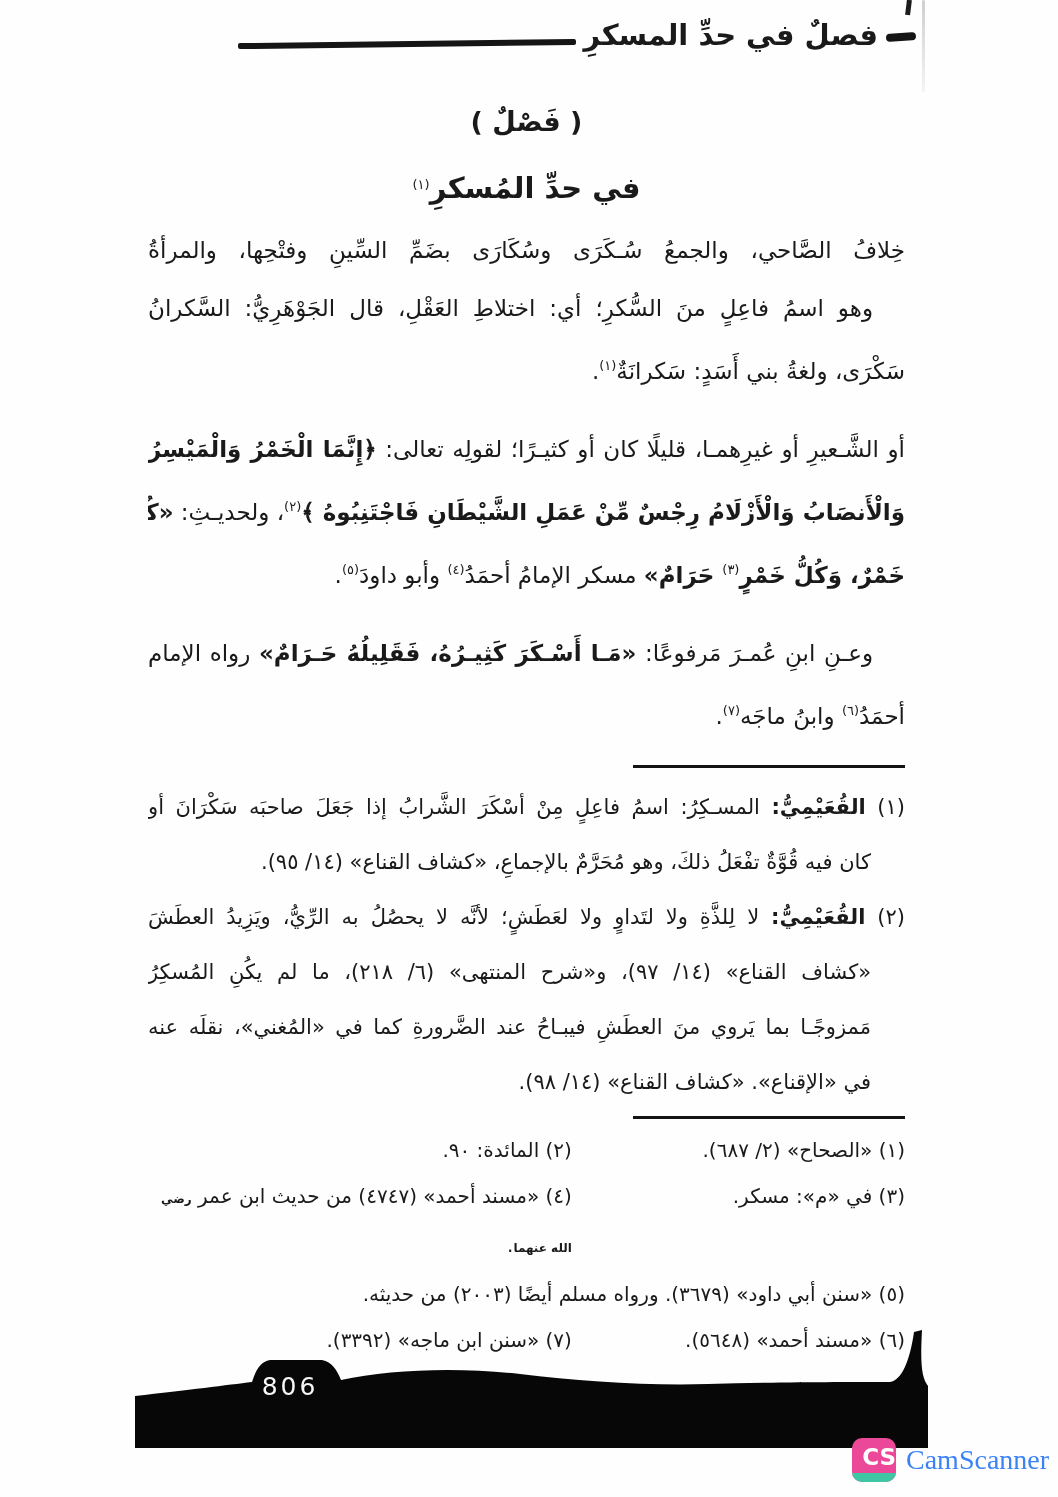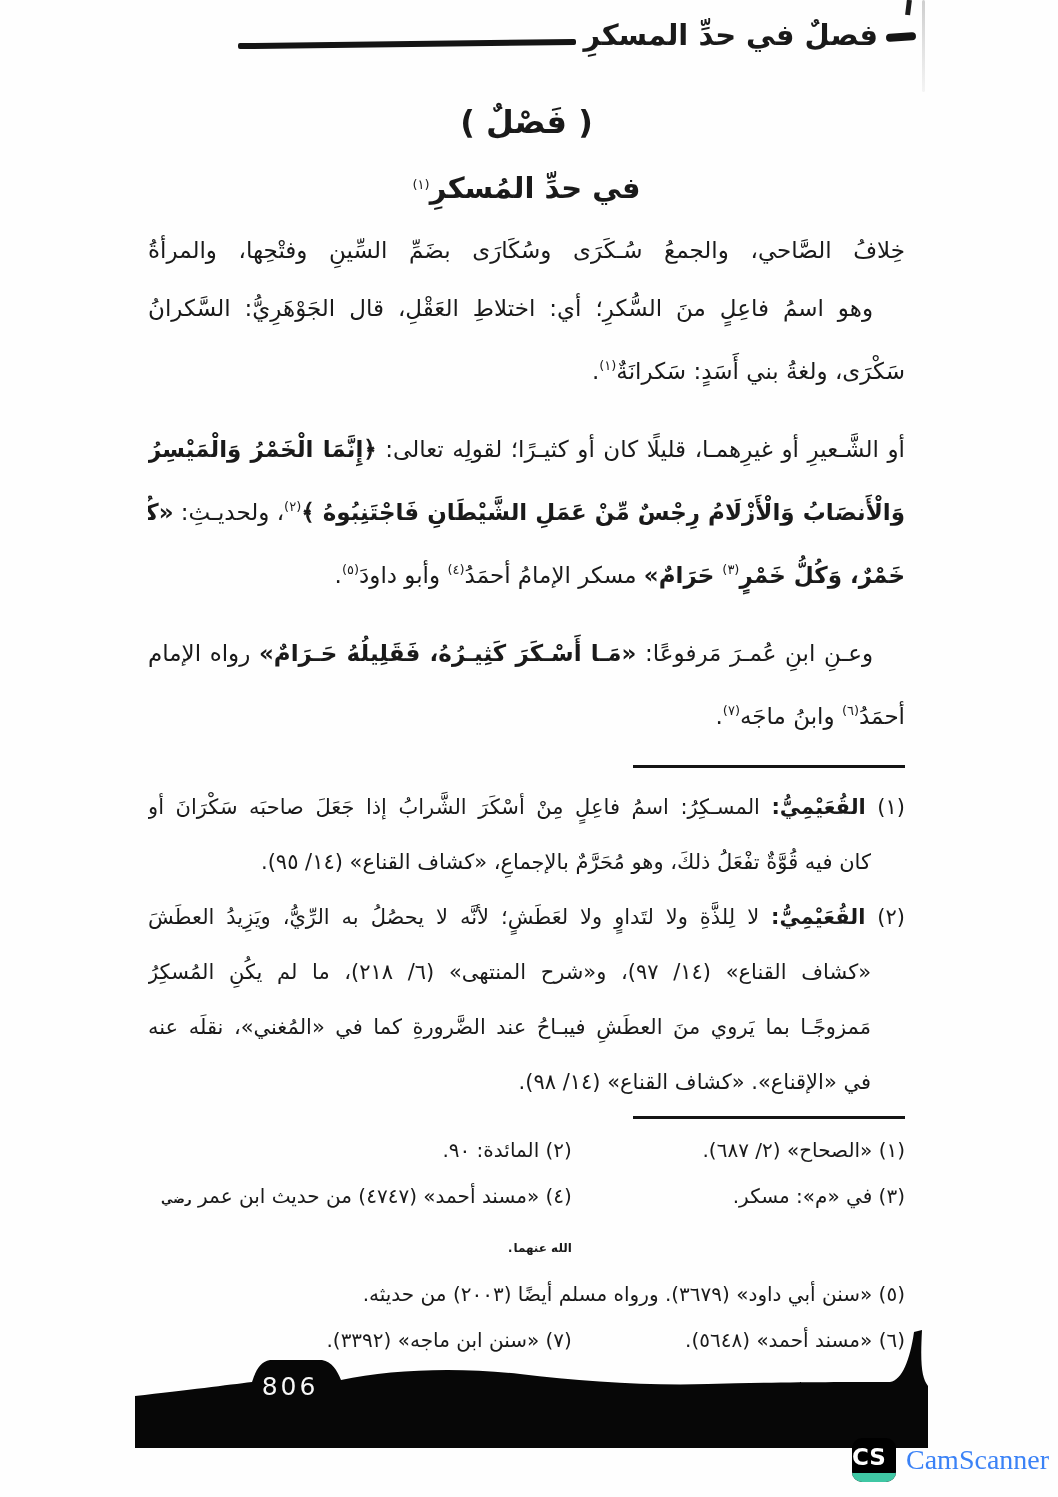--- a/index.html
+++ b/index.html
@@ -10,21 +10,21 @@
        display:flex;direction:rtl;align-items:center;gap:8px;}
   .hdr-dash{width:30px;height:8px;background:#151515;border-radius:4px;flex:0 0 auto;transform:rotate(-4deg);}
   .hdr-title{font-size:29px;font-weight:bold;white-space:nowrap;flex:0 0 auto;padding-bottom:4px;}
   .hdr-rule{flex:1 1 auto;height:6px;background:#151515;border-radius:2px;
             transform:rotate(-0.7deg);transform-origin:right center;margin-top:10px;}
   .corner-tick{position:absolute;left:906px;top:0;width:5px;height:15px;background:#1c1c1c;transform:rotate(7deg);}
   .edge-shadow{position:absolute;right:133px;top:0;width:3px;height:92px;
                background:linear-gradient(#b5b5b5,#efefef);opacity:.65;border-radius:2px;}
   
   .content{position:absolute;top:96px;right:153px;left:148px;direction:rtl;}
-  .chapter-title{text-align:center;font-size:32px;font-weight:bold;line-height:52px;margin-bottom:14px;}
+  .chapter-title{text-align:center;font-size:27px;font-weight:bold;line-height:52px;margin-bottom:14px;}
   .chapter-sub{text-align:center;font-size:29px;font-weight:bold;line-height:46px;margin-bottom:10px;}
   .para{margin-bottom:20px;}
   .bl{font-size:23px;line-height:58px;text-align:justify;text-align-last:justify;overflow:hidden;white-space:nowrap;}
   .bl.first{text-indent:32px;}
   .bl.last{text-align-last:right;white-space:normal;}
   .seg-n{font-weight:normal;}
   .seg-b{font-weight:bold;}
   .seg-q{font-weight:bold;}
   .seg-sup{font-size:13px;vertical-align:9px;font-weight:normal;}
   .fn-rule{width:272px;height:3px;background:#141414;margin:6px 0 12px auto;margin-right:0;}
@@ -37,22 +37,22 @@
   .ref-row{display:flex;direction:rtl;line-height:46px;}
   .ref-r{flex:0 0 44%;}
   .ref-l{flex:1 1 auto;}
   .honorific{font-size:12px;font-weight:bold;letter-spacing:-1px;}
   
   .band{position:absolute;left:128px;top:1322px;width:806px;height:126px;}
   .pageno{position:absolute;left:254px;top:1372px;width:72px;text-align:center;
           font-size:25px;color:#f7f7f7;letter-spacing:3px;z-index:2;}
   
   .cam{position:absolute;left:852px;top:1438px;display:flex;align-items:center;gap:10px;}
-  .cs-box{position:relative;width:44px;height:44px;border-radius:10px;background:#000000;
-          display:flex;align-items:center;justify-content:flex-start;overflow:hidden;}
+  .cs-box{position:relative;width:44px;height:44px;border-radius:10px;background:#ec4899;
+          display:flex;align-items:center;justify-content:flex-end;overflow:hidden;}
   .cs-text{color:#ffffff;font-weight:bold;font-size:23px;margin-bottom:7px;z-index:1;}
   .cs-strip{position:absolute;left:0;right:0;bottom:0;height:9px;background:#3fc7a4;}
   .cam-name{font-family:"Liberation Serif",serif;font-size:28px;color:#3b82f6;}
 </style>
 </head>
 <body>
 
 <div class="page">
 
   <div class="hdr">

